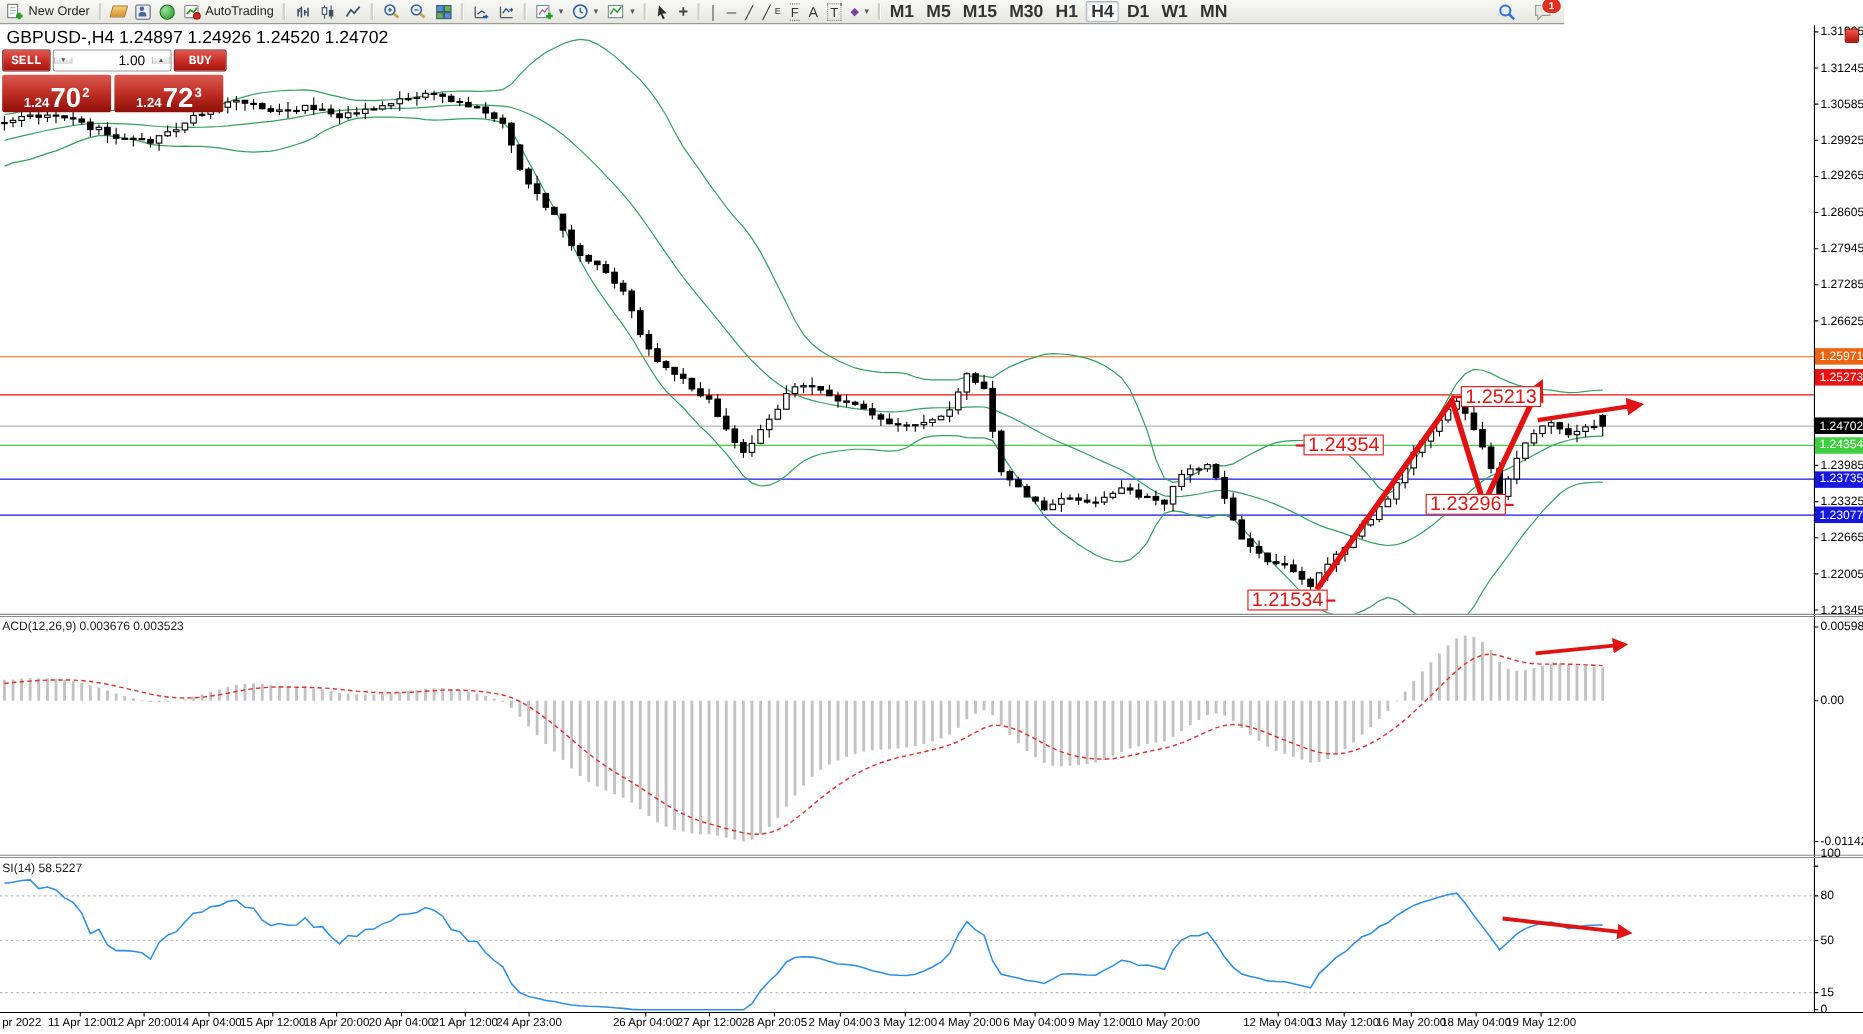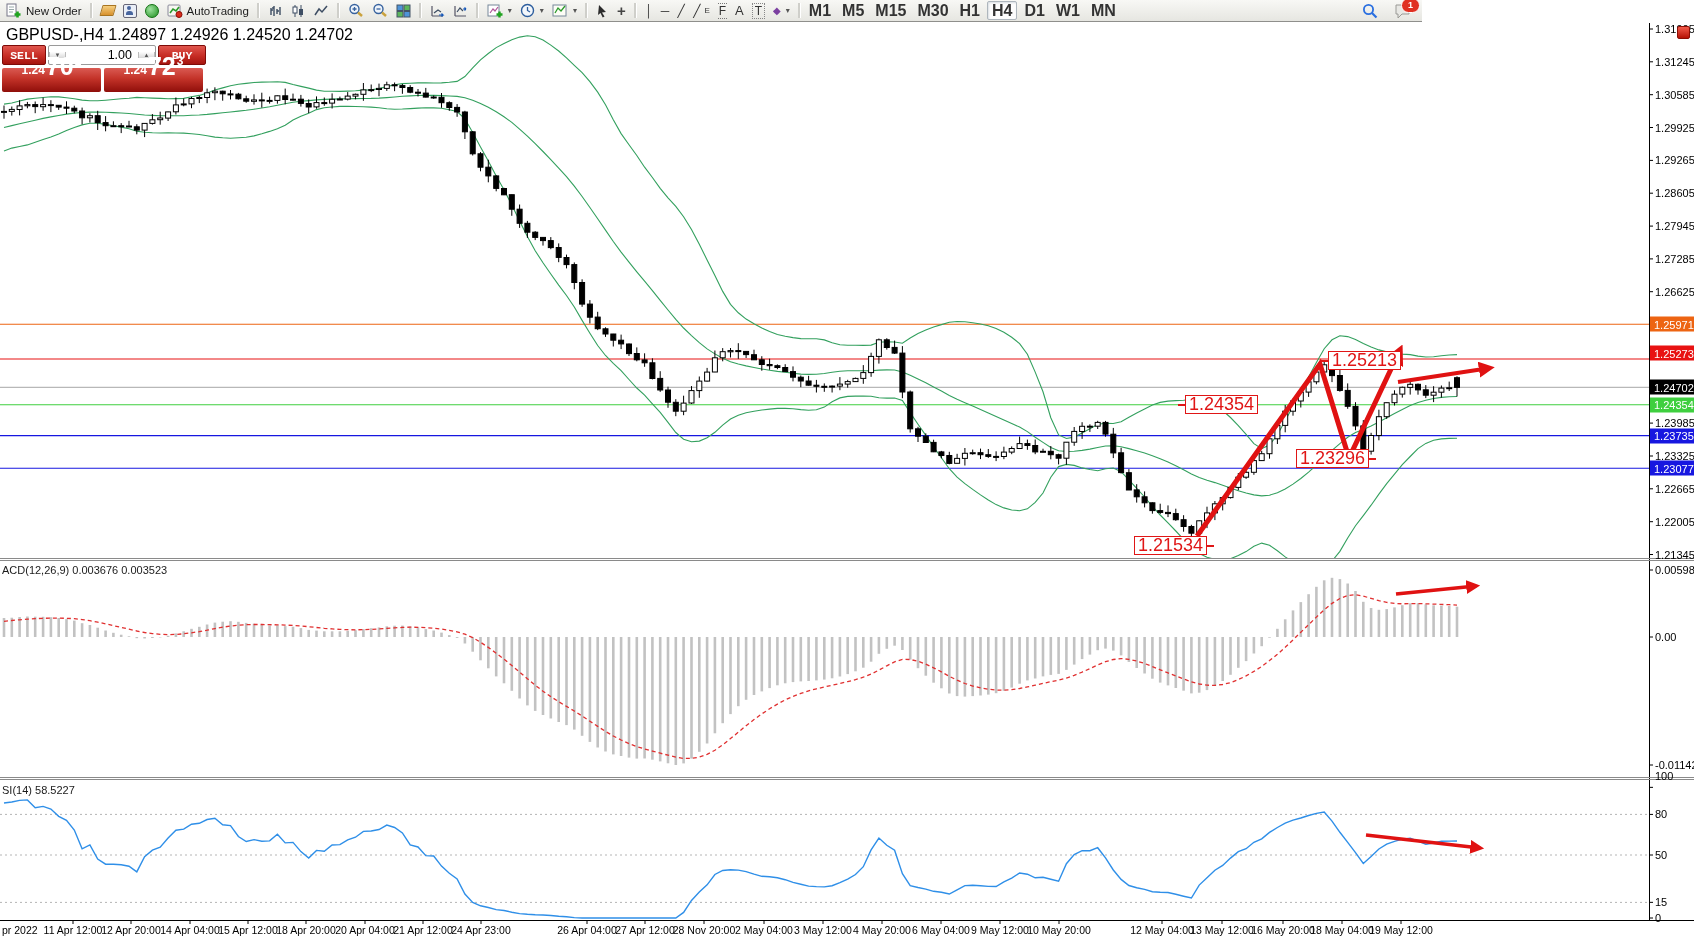--- a/index.html
+++ b/index.html
@@ -30,22 +30,22 @@
   .corner-alert{position:absolute;right:4px;top:26px;width:11px;height:11px;background:linear-gradient(#f express 55,#c11);background:linear-gradient(#f35b4b,#b51205);border:1px solid #8c0e04;border-radius:2px;z-index:30}
   .one-click{position:absolute;left:2px;top:45px;z-index:30;width:204px}
   .oc-row1{display:flex;align-items:center;gap:2px}
   .oc-sell,.oc-buy{height:20px;border:1px solid #7e0b08;border-radius:2px;color:#fff;font-weight:bold;font-size:11.5px;
        background:linear-gradient(#e0564e,#c62c24 55%,#a5150f);font-family:Liberation Mono, monospace}
   .oc-sell{width:44px}.oc-buy{width:48px}
   .oc-vol{flex:1;height:18px;background:#fff;border:1px solid #9a9a9a;border-radius:2px;display:flex;align-items:center;overflow:hidden}
   .oc-step{width:17px;border:none;background:linear-gradient(#fefefe,#d9d9d9);color:#555;font-size:6px;padding:0;border-left:1px solid #bbb;border-right:1px solid #bbb}
   .oc-input{flex:1;border:none;outline:none;text-align:right;padding:0 6px 0 0;font-size:12.5px;font-family:"Liberation Sans",sans-serif;min-width:20px}
   .oc-prices{display:flex;gap:3px;margin-top:3px}
-  .oc-price{width:99px;height:24px;border-radius:2px;color:#fff;display:flex;align-items:flex-end;justify-content:center;
-       background:linear-gradient(#da5a52,#c33228 45%,#8f0e0a);box-sizing:border-box;padding-bottom:14px}
+  .oc-price{width:99px;height:34px;border-radius:2px;color:#fff;display:flex;align-items:flex-end;justify-content:center;
+       background:linear-gradient(#da5a52,#c33228 45%,#8f0e0a);box-sizing:border-box;padding-bottom:1px}
   .pp{font-size:12px;font-weight:bold;line-height:16px}
   .pb{font-size:25px;font-weight:bold;line-height:23px;margin-left:1px}
   .ps{font-size:12px;font-weight:bold;position:relative;top:-10px;margin-left:1px}
   .ind-label{position:absolute;left:2px;font-size:11px;color:#1a1a1a;z-index:25}
   
   .tick{position:absolute;left:1655px;font-size:11px;color:#000;transform:translateY(-50%);z-index:20;white-space:nowrap}
   .plabel{position:absolute;left:1650px;width:40px;font-size:11px;color:#fff;padding:1.5px 0 1.5px 4px;
           transform:translateY(-50%);z-index:21;white-space:nowrap}
   .tlabel{position:absolute;top:924px;font-size:10.5px;color:#000;transform:translateX(-50%);z-index:20;white-space:nowrap}
   .tlabel.left{transform:none}
@@ -882,21 +882,21 @@
       <div class="tick" style="top:193.2px">1.28605</div>
       <div class="tick" style="top:226.1px">1.27945</div>
       <div class="tick" style="top:258.9px">1.27285</div>
       <div class="tick" style="top:291.7px">1.26625</div>
       <div class="tick" style="top:423.1px">1.23985</div>
       <div class="tick" style="top:456.0px">1.23325</div>
       <div class="tick" style="top:488.8px">1.22665</div>
       <div class="tick" style="top:521.7px">1.22005</div>
       <div class="tick" style="top:554.5px">1.21345</div>
       <div class="plabel" style="top:324.3px;background:#ed6412">1.25971</div>
-      <div class="plabel" style="top:353px;background:#e81212">1.25273</div>
+      <div class="plabel" style="top:343px;background:#e81212">1.25273</div>
       <div class="plabel" style="top:387.4px;background:#000000">1.24702</div>
       <div class="plabel" style="top:404.8px;background:#3fcf3f">1.24354</div>
       <div class="plabel" style="top:435.6px;background:#1717e0">1.23735</div>
       <div class="plabel" style="top:468.3px;background:#1717e0">1.23077</div>
       <div class="tick" style="top:570px">0.005982</div>
       <div class="tick" style="top:637px">0.00</div>
       <div class="tick" style="top:765px">-0.011429</div>
       <div class="tick" style="top:776px">100</div>
       <div class="tick" style="top:814.4px">80</div>
       <div class="tick" style="top:855.0px">50</div>
@@ -906,21 +906,21 @@
       <div class="tlabel" style="left:73px">11 Apr 12:00</div>
       <div class="tlabel" style="left:131px">12 Apr 20:00</div>
       <div class="tlabel" style="left:190px">14 Apr 04:00</div>
       <div class="tlabel" style="left:248px">15 Apr 12:00</div>
       <div class="tlabel" style="left:306px">18 Apr 20:00</div>
       <div class="tlabel" style="left:365px">20 Apr 04:00</div>
       <div class="tlabel" style="left:423px">21 Apr 12:00</div>
       <div class="tlabel" style="left:481px">24 Apr 23:00</div>
       <div class="tlabel" style="left:587px">26 Apr 04:00</div>
       <div class="tlabel" style="left:645px">27 Apr 12:00</div>
-      <div class="tlabel" style="left:704px">28 Nov 20:00</div>
+      <div class="tlabel" style="left:704px">28 Apr 20:05</div>
       <div class="tlabel" style="left:764px">2 May 04:00</div>
       <div class="tlabel" style="left:823px">3 May 12:00</div>
       <div class="tlabel" style="left:882px">4 May 20:00</div>
       <div class="tlabel" style="left:941px">6 May 04:00</div>
       <div class="tlabel" style="left:1000px">9 May 12:00</div>
       <div class="tlabel" style="left:1059px">10 May 20:00</div>
       <div class="tlabel" style="left:1162px">12 May 04:00</div>
       <div class="tlabel" style="left:1222px">13 May 12:00</div>
       <div class="tlabel" style="left:1283px">16 May 20:00</div>
       <div class="tlabel" style="left:1342px">18 May 04:00</div>

